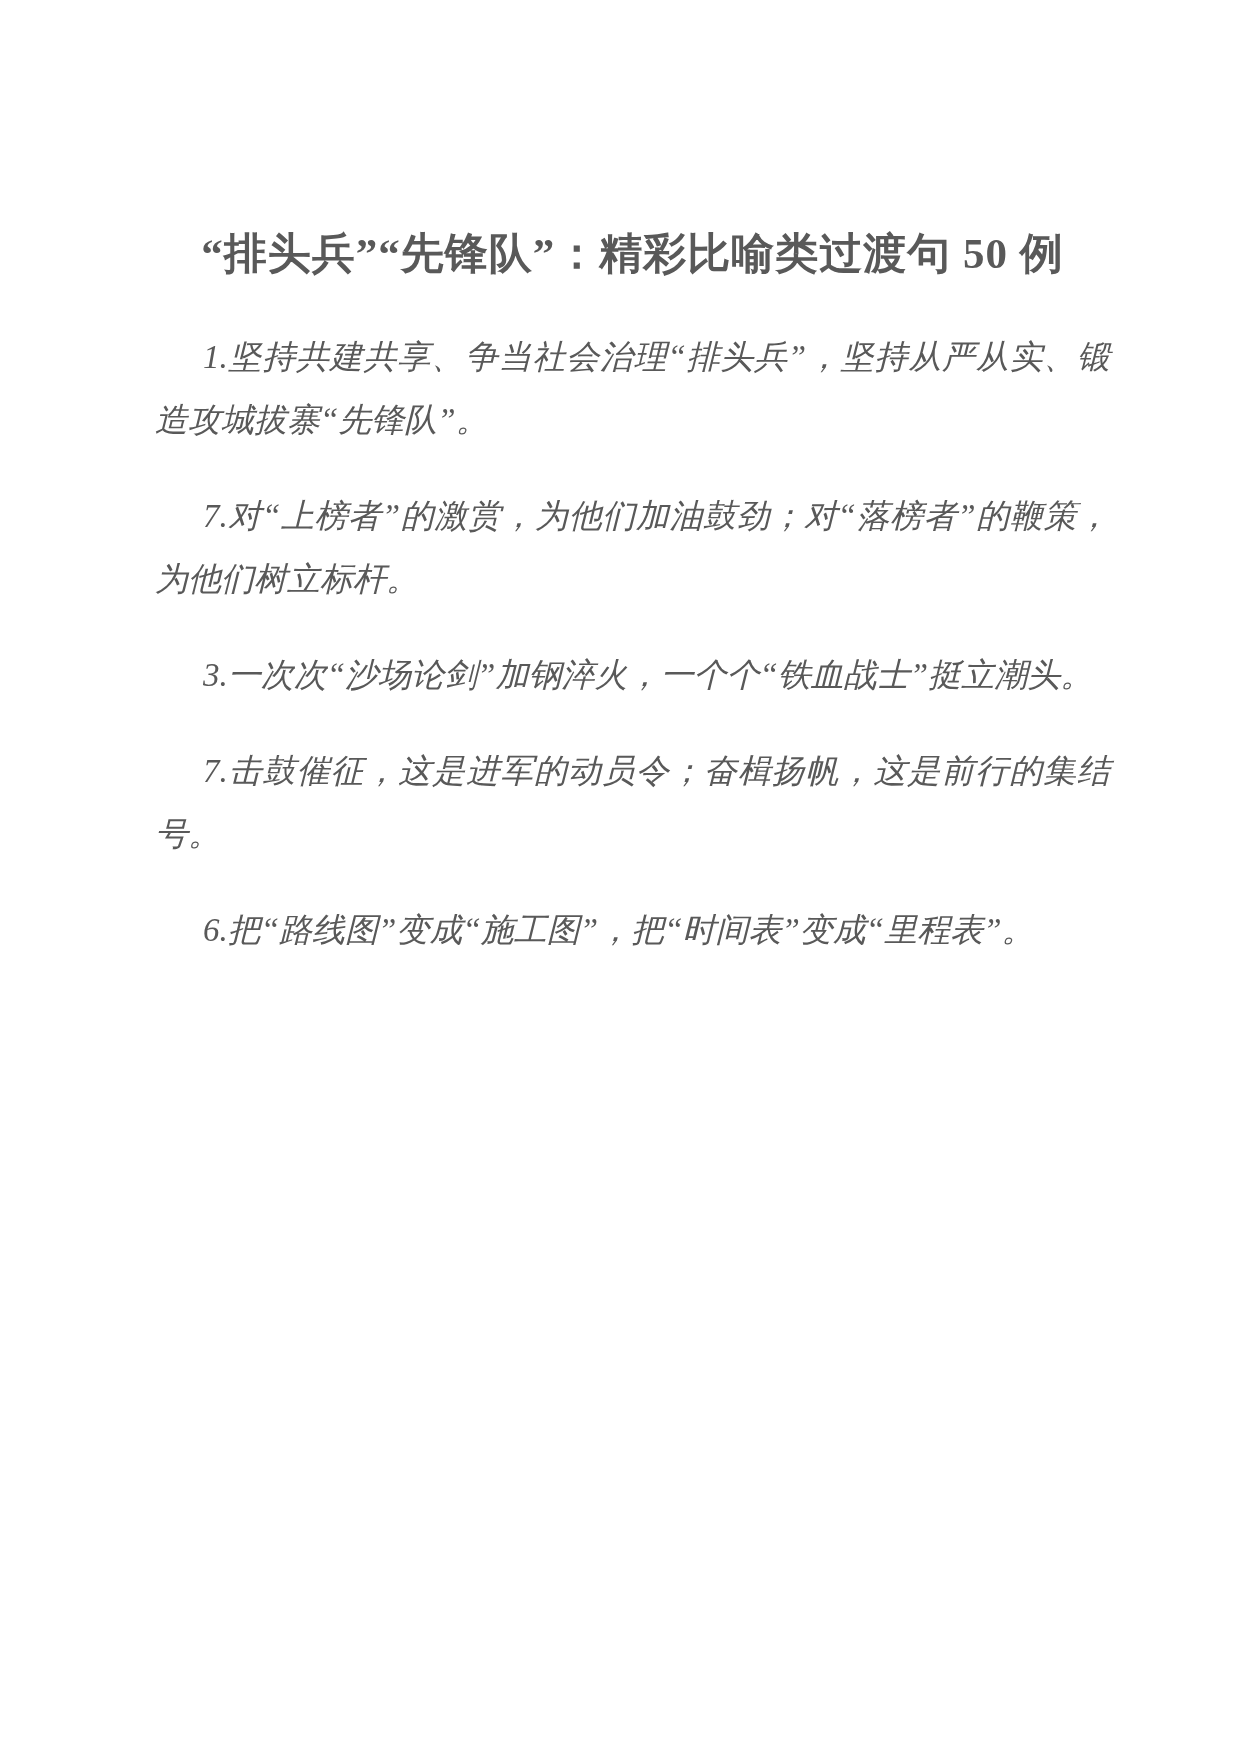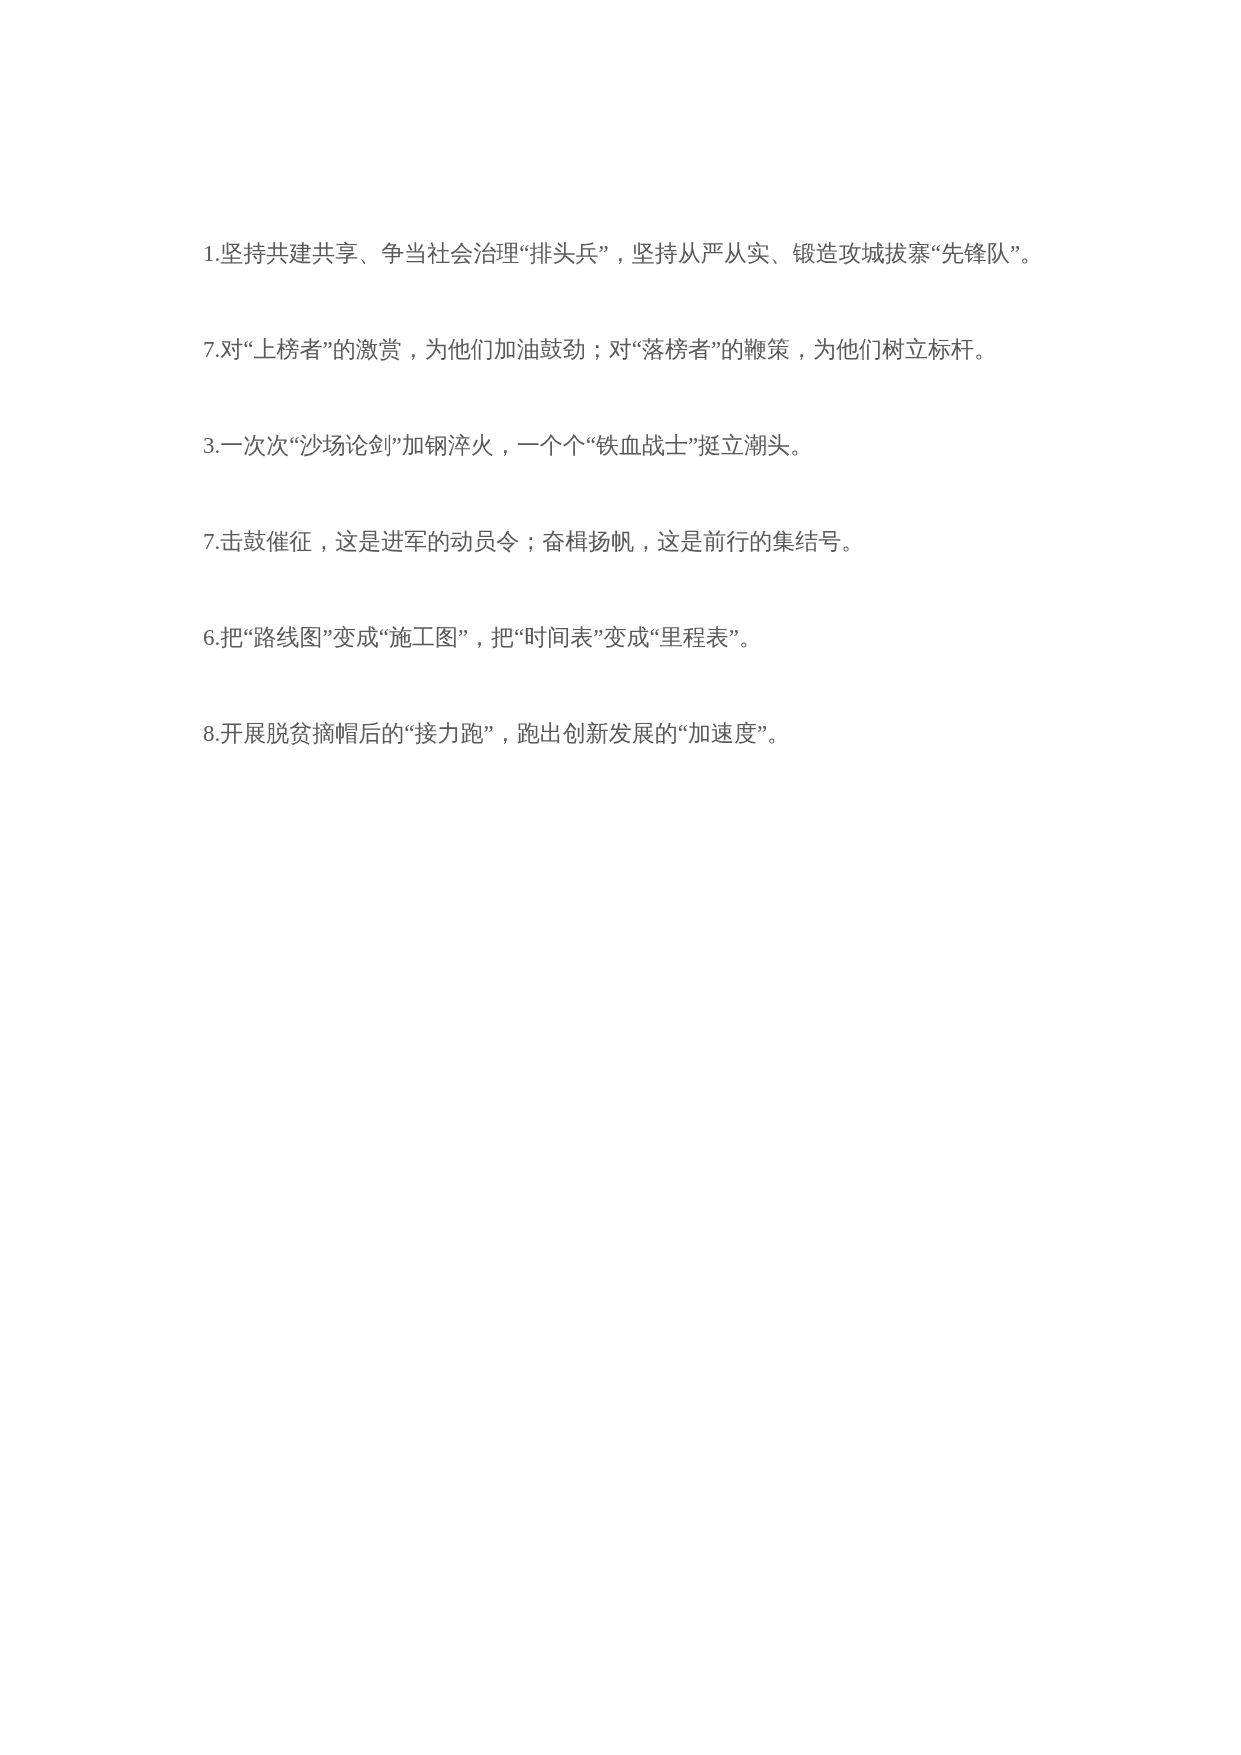--- a/index.html
+++ b/index.html
@@ -28,34 +28,35 @@
     font-weight: bold;
     text-align: center;
     color: #595959;
     letter-spacing: 1px;
   }
   .doc-body {
     width: 955px;
   }
   .para {
     margin: 0 0 33px 0;
-    font-size: 23px;
+    font-size: 33px;
     line-height: 63px;
     color: #595959;
     text-indent: 48px;
     text-align: justify;
     text-justify: inter-ideograph;
+    font-style: italic;
   }
 </style>
 </head>
 <body>
 
 <div class="page">
+  <h1 class="doc-title">“排头兵”“先锋队”：精彩比喻类过渡句 50 例</h1>
 
   <div class="doc-body">
     <p class="para">1.坚持共建共享、争当社会治理“排头兵”，坚持从严从实、锻造攻城拔寨“先锋队”。</p>
     <p class="para">7.对“上榜者”的激赏，为他们加油鼓劲；对“落榜者”的鞭策，为他们树立标杆。</p>
     <p class="para">3.一次次“沙场论剑”加钢淬火，一个个“铁血战士”挺立潮头。</p>
     <p class="para">7.击鼓催征，这是进军的动员令；奋楫扬帆，这是前行的集结号。</p>
     <p class="para">6.把“路线图”变成“施工图”，把“时间表”变成“里程表”。</p>
-    <p class="para">8.开展脱贫摘帽后的“接力跑”，跑出创新发展的“加速度”。</p>
   </div>
 </div>
 
 </body></html>

